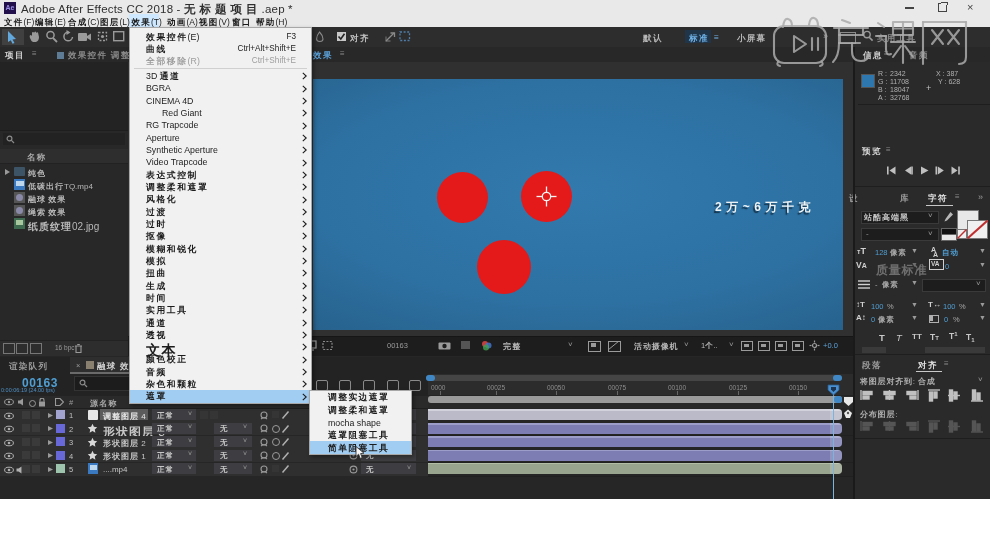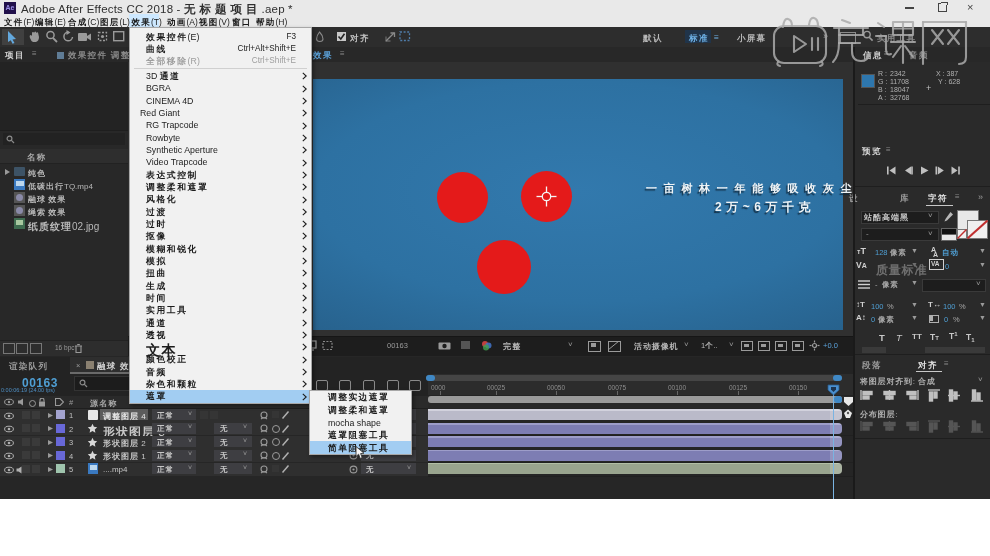--- a/index.html
+++ b/index.html
@@ -136,21 +136,20 @@
 <div class="ab" style="left:476.5px;top:239.5px;width:54px;height:54px;border-radius:50%;background:#e41a1a;"></div>
 <svg class="ab" style="left:536px;top:186px" width="21" height="21">
       <g stroke="#f5f5f5" stroke-width="1.3" fill="none">
         <circle cx="10.5" cy="10.5" r="4.2"></circle>
         <line x1="10.5" y1="0.5" x2="10.5" y2="6.8"></line>
         <line x1="10.5" y1="14.2" x2="10.5" y2="20.5"></line>
         <line x1="0.5" y1="10.5" x2="6.8" y2="10.5"></line>
         <line x1="14.2" y1="10.5" x2="20.5" y2="10.5"></line>
       </g>
     </svg>
-<div class="ab" style="left:646px;top:180.5px;font-size:11px;color:#eef3f6;white-space:nowrap;font-weight:bold;text-shadow:-1.5px 1.5px 1px rgba(15,40,60,0.85);"><span class="cjk" style="letter-spacing:6.7px">一亩树林一年能够吸收灰尘</span></div>
 <div class="ab" style="left:715px;top:198.5px;font-size:12px;color:#eef3f6;white-space:nowrap;font-weight:bold;text-shadow:-1.5px 1.5px 1px rgba(15,40,60,0.85);"><span style="letter-spacing:4.5px">2</span><span class="cjk" style="letter-spacing:4.5px">万</span><span style="letter-spacing:4.5px">~6</span><span class="cjk" style="letter-spacing:4.5px">万千克</span></div>
 <div class="ab" style="left:128px;top:336px;width:725px;height:20px;background:#1d1d1d;border-top:1px solid #161616;"></div>
 <svg class="ab" style="left:305px;top:340px" width="12" height="11">
       <rect x="1" y="1" width="10" height="7" fill="none" stroke="#9a9a9a" stroke-width="1.2"></rect>
       <line x1="3" y1="10" x2="9" y2="10" stroke="#9a9a9a" stroke-width="1.2"></line>
     </svg>
 <svg class="ab" style="left:322px;top:340px" width="12" height="11">
       <rect x="1" y="1.5" width="9" height="8" fill="none" stroke="#888" stroke-width="1.2" stroke-dasharray="2 1.4"></rect>
     </svg>
 <div class="ab" style="left:387px;top:341px;font-size:7.5px;color:#9a9a9a;white-space:nowrap;">00163</div>
@@ -707,29 +706,29 @@
       <path d="M0.8 0.8 L4.2 4 L0.8 7.2" fill="none" stroke="#1c1c1c" stroke-width="1.1"></path>
     </svg>
 <div class="ab" style="left:146px;top:83.23px;font-size:8.8px;color:#1c1c1c;white-space:nowrap;">BGRA</div>
 <svg class="ab" style="left:302px;top:84.53px" width="5" height="8">
       <path d="M0.8 0.8 L4.2 4 L0.8 7.2" fill="none" stroke="#1c1c1c" stroke-width="1.1"></path>
     </svg>
 <div class="ab" style="left:146px;top:95.56px;font-size:8.8px;color:#1c1c1c;white-space:nowrap;">CINEMA 4D</div>
 <svg class="ab" style="left:302px;top:96.86px" width="5" height="8">
       <path d="M0.8 0.8 L4.2 4 L0.8 7.2" fill="none" stroke="#1c1c1c" stroke-width="1.1"></path>
     </svg>
-<div class="ab" style="left:140px;top:107.89px;font-size:8.8px;color:#1c1c1c;white-space:nowrap;">Red Giant</div>
+<div class="ab" style="left:162px;top:107.89px;font-size:8.8px;color:#1c1c1c;white-space:nowrap;">Red Giant</div>
 <svg class="ab" style="left:302px;top:109.19px" width="5" height="8">
       <path d="M0.8 0.8 L4.2 4 L0.8 7.2" fill="none" stroke="#1c1c1c" stroke-width="1.1"></path>
     </svg>
 <div class="ab" style="left:146px;top:120.22px;font-size:8.8px;color:#1c1c1c;white-space:nowrap;">RG Trapcode</div>
 <svg class="ab" style="left:302px;top:121.52px" width="5" height="8">
       <path d="M0.8 0.8 L4.2 4 L0.8 7.2" fill="none" stroke="#1c1c1c" stroke-width="1.1"></path>
     </svg>
-<div class="ab" style="left:146px;top:132.54999999999998px;font-size:8.8px;color:#1c1c1c;white-space:nowrap;">Rowbyte</div>
+<div class="ab" style="left:146px;top:132.54999999999998px;font-size:8.8px;color:#1c1c1c;white-space:nowrap;">Aperture</div>
 <svg class="ab" style="left:302px;top:133.85px" width="5" height="8">
       <path d="M0.8 0.8 L4.2 4 L0.8 7.2" fill="none" stroke="#1c1c1c" stroke-width="1.1"></path>
     </svg>
 <div class="ab" style="left:146px;top:144.88px;font-size:8.8px;color:#1c1c1c;white-space:nowrap;">Synthetic Aperture</div>
 <svg class="ab" style="left:302px;top:146.18px" width="5" height="8">
       <path d="M0.8 0.8 L4.2 4 L0.8 7.2" fill="none" stroke="#1c1c1c" stroke-width="1.1"></path>
     </svg>
 <div class="ab" style="left:146px;top:157.21px;font-size:8.8px;color:#1c1c1c;white-space:nowrap;">Video Trapcode</div>
 <svg class="ab" style="left:302px;top:158.51000000000002px" width="5" height="8">
       <path d="M0.8 0.8 L4.2 4 L0.8 7.2" fill="none" stroke="#1c1c1c" stroke-width="1.1"></path>

